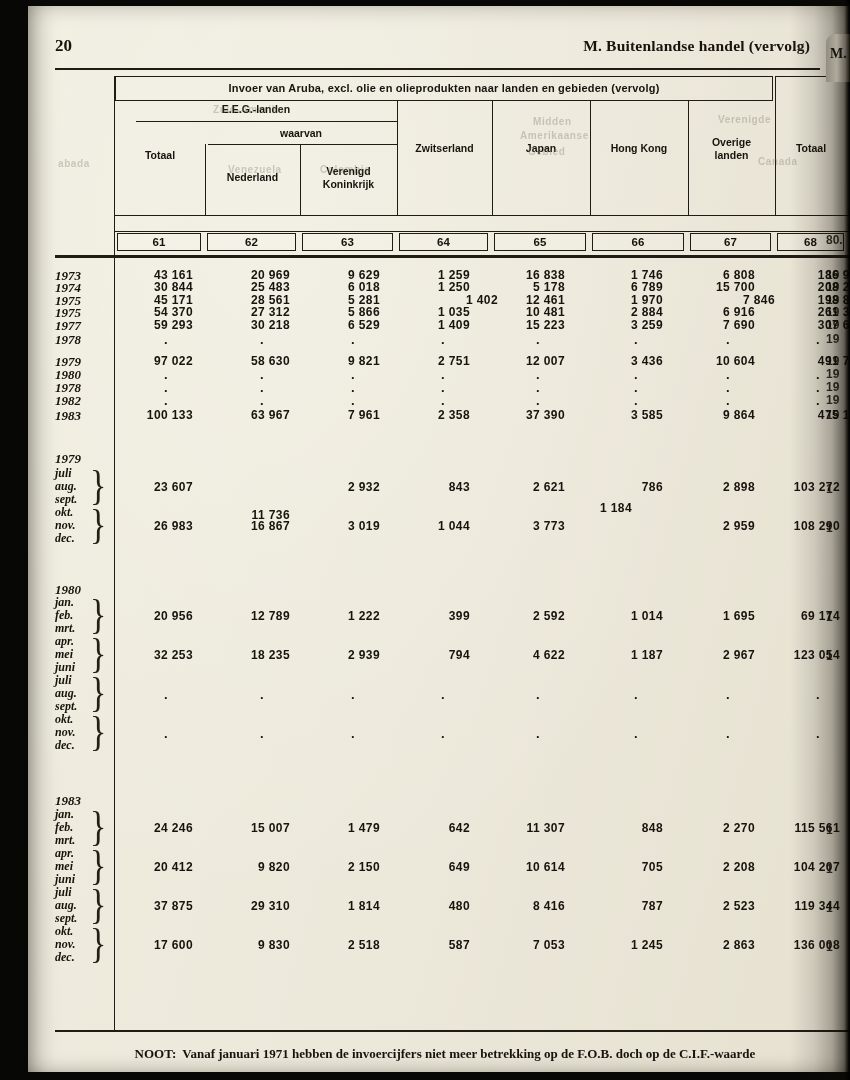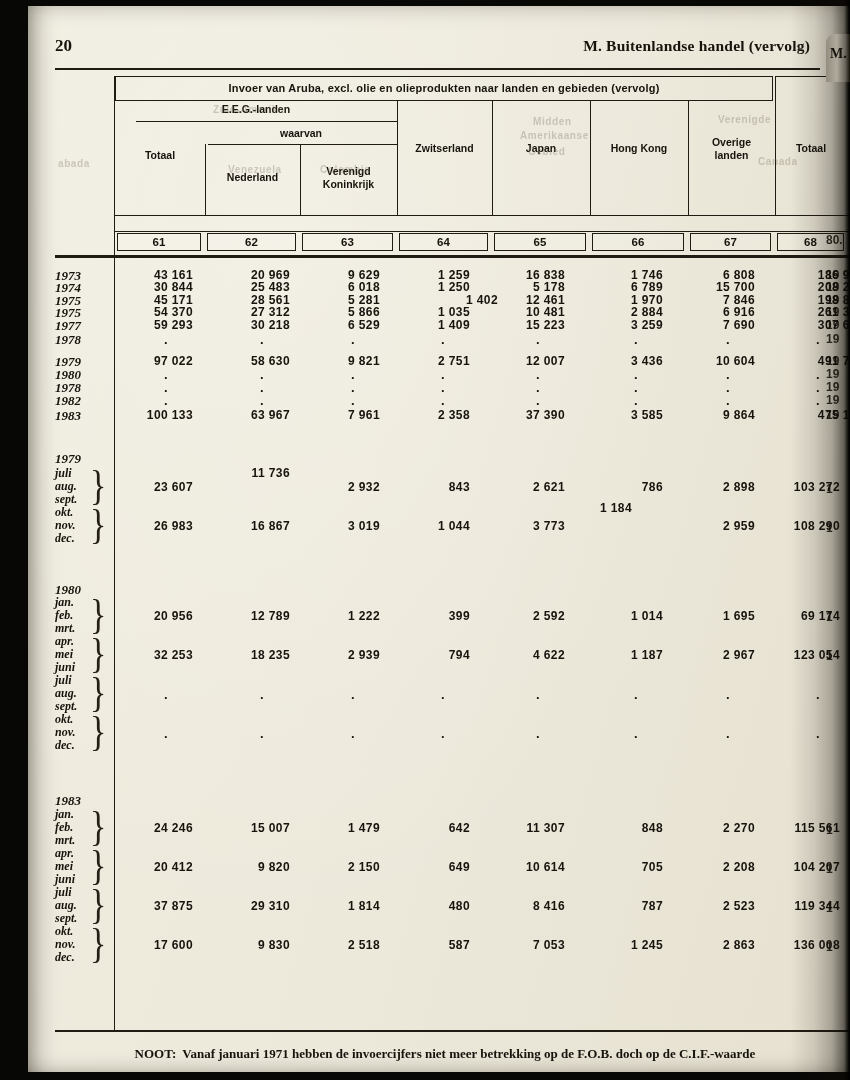--- a/index.html
+++ b/index.html
@@ -116,21 +116,21 @@
       <div class="num" style="left: 541px; top: 275px; width: 94px;">6 789</div>
       <div class="num" style="left: 633px; top: 275px; width: 94px;">15 700</div>
       <div class="num" style="left: 742px; top: 275px; width: 94px;">208 261</div>
       <div class="yearlbl" style="left: 27px; top: 288px;">1975</div>
       <div class="num" style="left: 71px; top: 288px; width: 94px;">45 171</div>
       <div class="num" style="left: 168px; top: 288px; width: 94px;">28 561</div>
       <div class="num" style="left: 258px; top: 288px; width: 94px;">5 281</div>
       <div class="num" style="left: 348px; top: 288px; width: 94px; padding-left: 28px;">1 402</div>
       <div class="num" style="left: 443px; top: 288px; width: 94px;">12 461</div>
       <div class="num" style="left: 541px; top: 288px; width: 94px;">1 970</div>
-      <div class="num" style="left: 633px; top: 288px; width: 94px;">7 846</div>
+      <div class="num" style="left: 653px; top: 288px; width: 94px;">7 846</div>
       <div class="num" style="left: 742px; top: 288px; width: 94px;">198 835</div>
       <div class="yearlbl" style="left: 27px; top: 300px;">1975</div>
       <div class="num" style="left: 71px; top: 300px; width: 94px;">54 370</div>
       <div class="num" style="left: 168px; top: 300px; width: 94px;">27 312</div>
       <div class="num" style="left: 258px; top: 300px; width: 94px;">5 866</div>
       <div class="num" style="left: 348px; top: 300px; width: 94px;">1 035</div>
       <div class="num" style="left: 443px; top: 300px; width: 94px;">10 481</div>
       <div class="num" style="left: 541px; top: 300px; width: 94px;">2 884</div>
       <div class="num" style="left: 633px; top: 300px; width: 94px;">6 916</div>
       <div class="num" style="left: 742px; top: 300px; width: 94px;">261 351</div>
@@ -196,21 +196,21 @@
       <div class="num" style="left: 443px; top: 403px; width: 94px;">37 390</div>
       <div class="num" style="left: 541px; top: 403px; width: 94px;">3 585</div>
       <div class="num" style="left: 633px; top: 403px; width: 94px;">9 864</div>
       <div class="num" style="left: 742px; top: 403px; width: 94px;">475 120</div>
       <div class="yearlbl" style="left: 27px; top: 446px;">1979</div>
       <div class="monthlbl" style="left: 27px; top: 461px;">juli</div>
       <div class="monthlbl" style="left: 27px; top: 474px;">aug.</div>
       <div class="monthlbl" style="left: 27px; top: 487px;">sept.</div>
       <div class="brace" style="left: 62px; top: 458px;">}</div>
       <div class="num" style="left: 71px; top: 475px; width: 94px;">23 607</div>
-      <div class="num" style="left: 168px; top: 461px; width: 94px;">11 736</div>
+      <div class="num" style="left: 168px; top: 503px; width: 94px;">11 736</div>
       <div class="num" style="left: 258px; top: 475px; width: 94px;">2 932</div>
       <div class="num" style="left: 348px; top: 475px; width: 94px;">843</div>
       <div class="num" style="left: 443px; top: 475px; width: 94px;">2 621</div>
       <div class="num" style="left: 541px; top: 475px; width: 94px;">786</div>
       <div class="num" style="left: 633px; top: 475px; width: 94px;">2 898</div>
       <div class="num" style="left: 718px; top: 475px; width: 94px;">103 272</div>
       <div class="monthlbl" style="left: 27px; top: 500px;">okt.</div>
       <div class="monthlbl" style="left: 27px; top: 513px;">nov.</div>
       <div class="monthlbl" style="left: 27px; top: 526px;">dec.</div>
       <div class="brace" style="left: 62px; top: 497px;">}</div>

